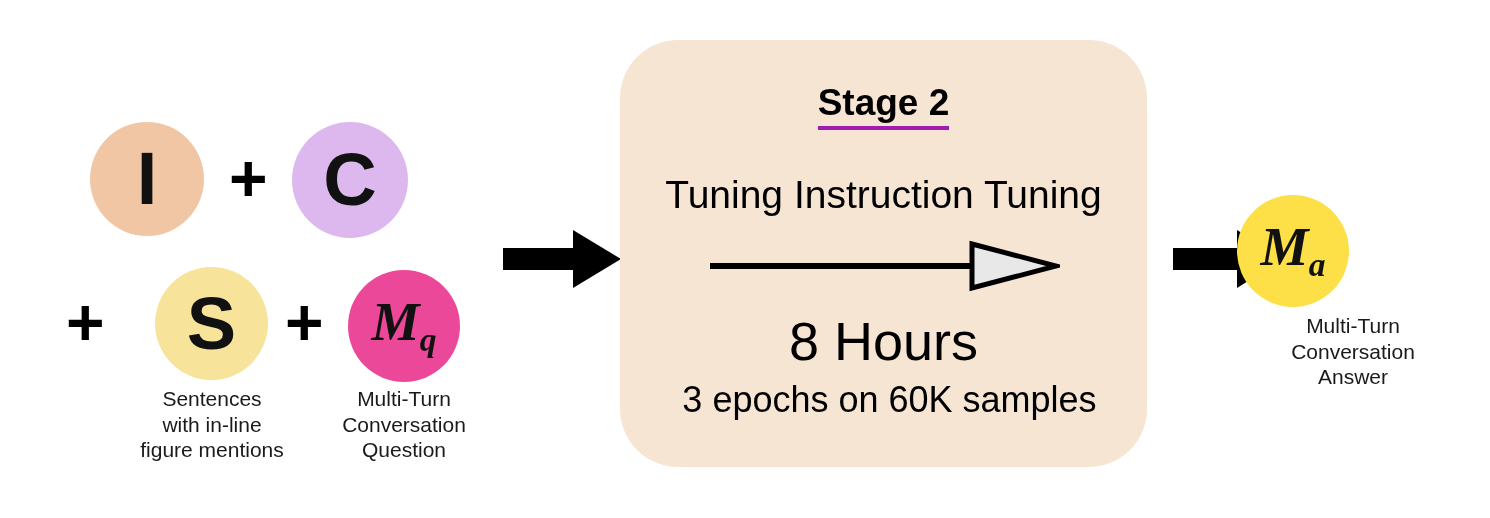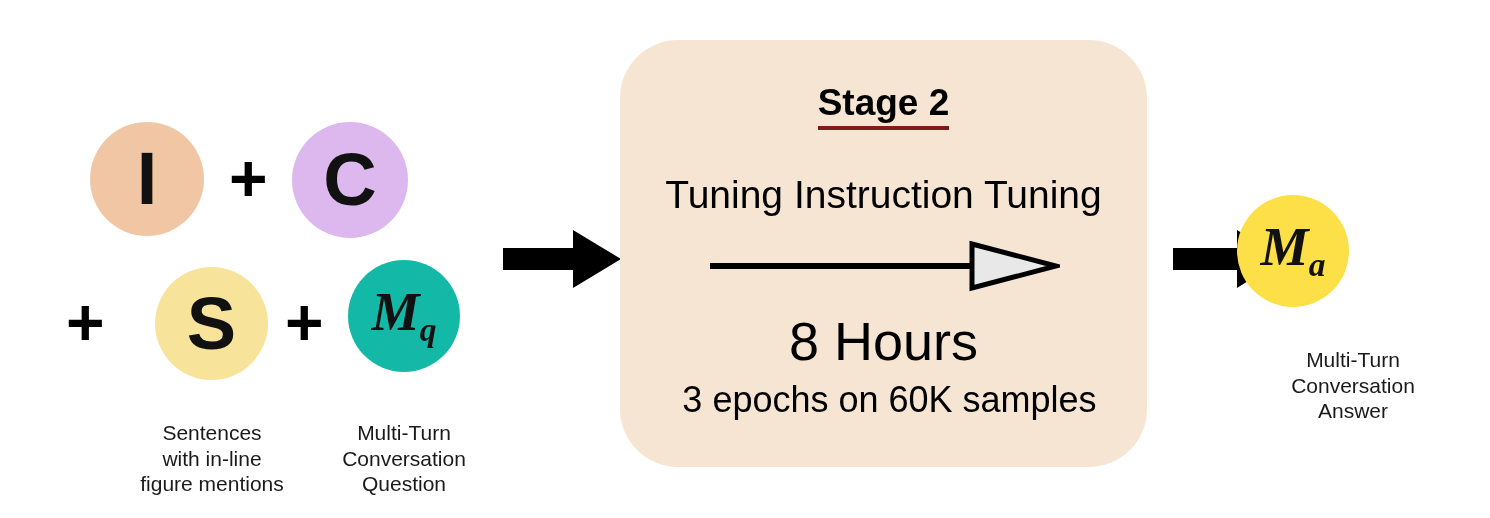--- a/index.html
+++ b/index.html
@@ -55,22 +55,22 @@
   }
   #circle-c {
     left: 292px; top: 122px;  width: 116px; height: 116px;
     background: #ddb8ef;
   }
   #circle-s {
     left: 155px; top: 267px;  width: 113px; height: 113px;
     background: #f8e39a;
   }
   #circle-mq {
-    left: 348px; top: 260px;  width: 112px; height: 112px;
-    background: #14b8a6;
+    left: 348px; top: 270px;  width: 112px; height: 112px;
+    background: #ec4899;
   }
   #circle-ma {
     left: 1237px; top: 195px; width: 112px; height: 112px;
     background: #fde047;
   }
 
   
   .plus {
     position: absolute;
     font-family: "Liberation Sans", sans-serif;
@@ -87,21 +87,20 @@
   
   .caption {
     position: absolute;
     text-align: center;
     font-family: "Liberation Sans", sans-serif;
     font-size: 21px;
     line-height: 1.22;
     color: #1a1a1a;
     white-space: pre-line;
     user-select: none;
-    margin-top: 34px;
   }
   #caption-s  { left: 101px;  top: 386px; width: 222px; }
   #caption-mq { left: 296px;  top: 386px; width: 216px; }
   #caption-ma { left: 1246px; top: 313px; width: 214px; }
 
   
   .block-arrow {
     position: absolute;
   }
 
@@ -119,21 +118,21 @@
     position: absolute;
     left: 0; right: 0;
     top: 42px;
     text-align: center;
     font-family: "Liberation Sans", sans-serif;
     font-weight: bold;
     font-size: 37px;
     color: #000000;
   }
   #stage-title span {
-    border-bottom: 4px solid #7f1d1d;
+    border-bottom: 4px solid #a21caf;
     padding-bottom: 3px;
   }
   #stage-subtitle {
     position: absolute;
     left: 0; right: 0;
     top: 133px;
     text-align: center;
     font-family: "Liberation Sans", sans-serif;
     font-size: 39px;
     color: #000000;

